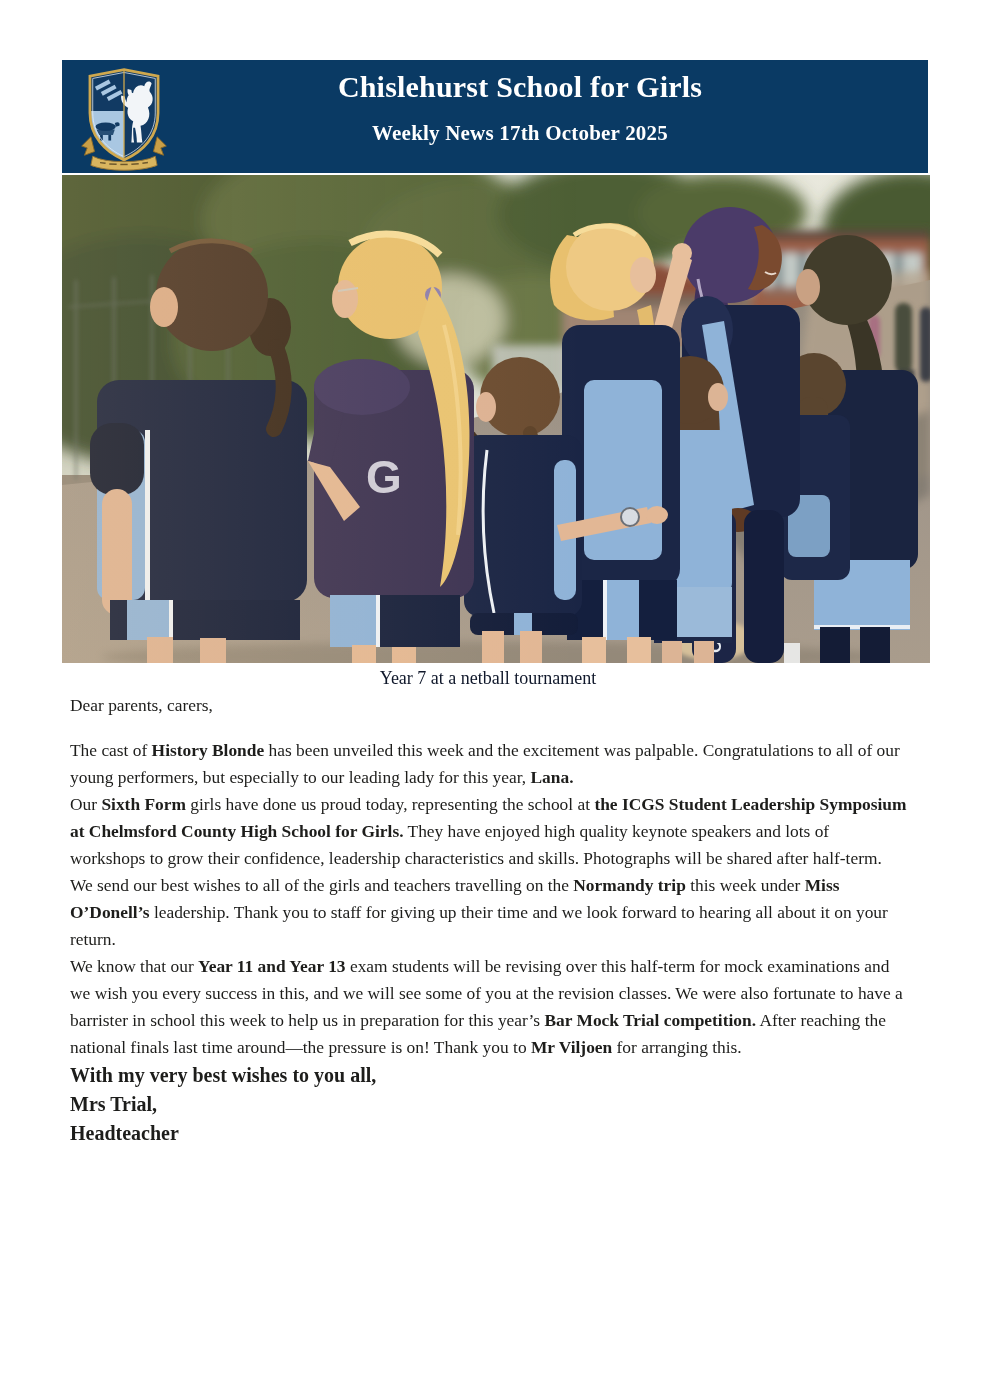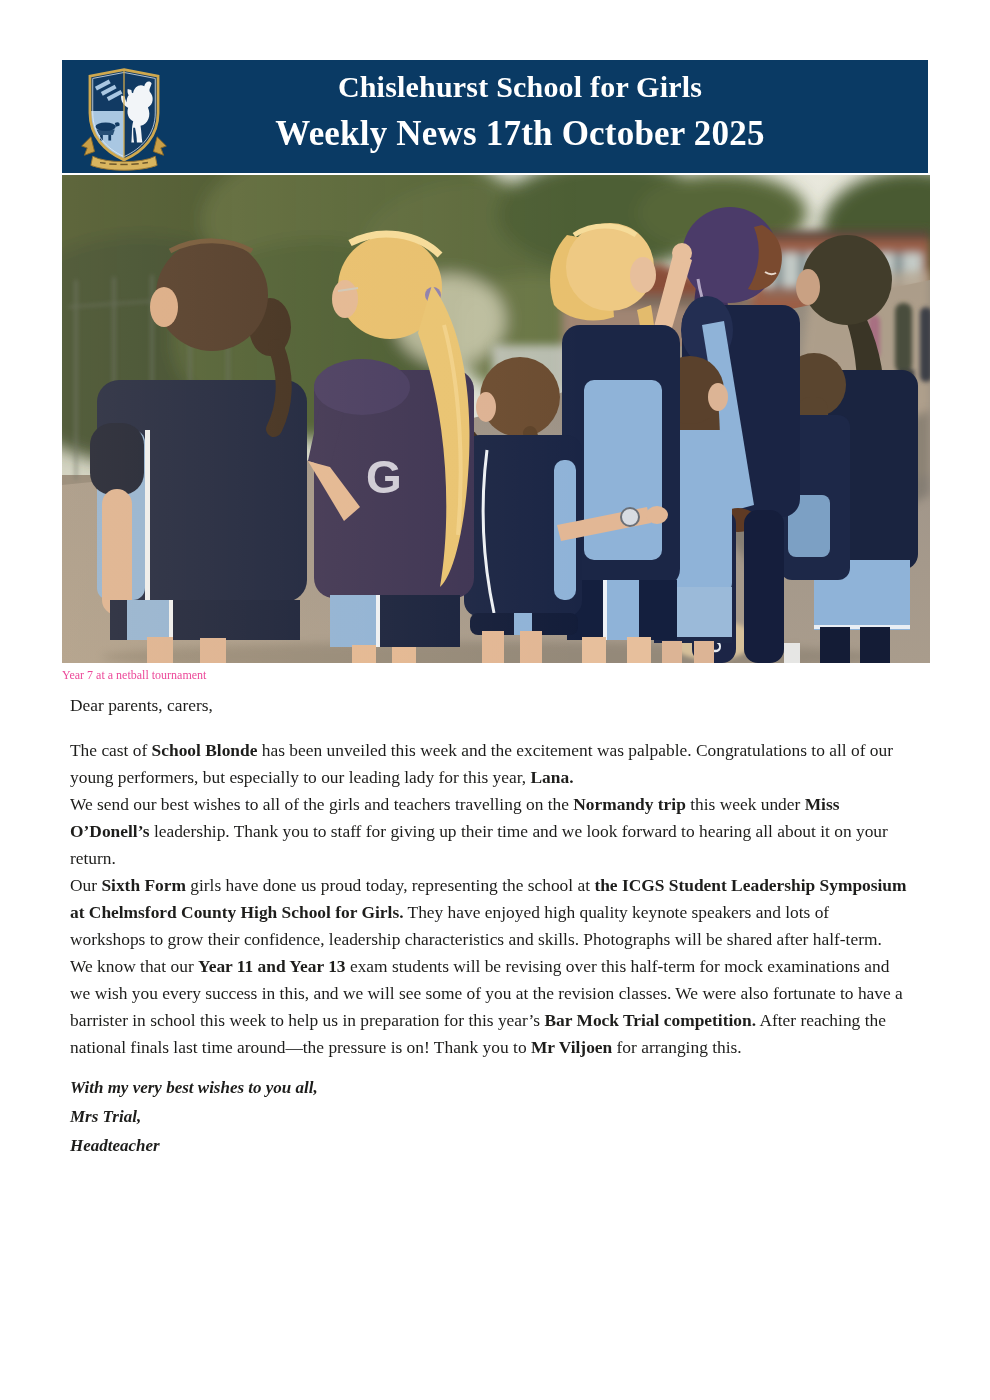--- a/index.html
+++ b/index.html
@@ -5,31 +5,31 @@
   html,body{margin:0;padding:0;background:#ffffff;}
   .page{position:relative;width:990px;height:1400px;background:#ffffff;overflow:hidden;
         font-family:"Liberation Serif","DejaVu Serif",serif;color:#1d1d1b;}
   
   .banner{position:absolute;left:62px;top:60px;width:866px;height:113px;background:#0a3a64;}
   .crest{position:absolute;left:16px;top:5px;width:92px;height:106px;}
   .titles{position:absolute;left:120px;right:70px;top:0;bottom:0;display:flex;flex-direction:column;
           justify-content:center;align-items:center;padding-bottom:13px;box-sizing:border-box;}
   .title-line{color:#ffffff;font-weight:bold;font-size:30px;line-height:47px;white-space:nowrap;
               letter-spacing:.2px;}
-  .title-line.second{font-size:35px;}
+  .title-line.second{font-size:21px;}
   
   .photo{position:absolute;left:62px;top:175px;width:868px;height:488px;overflow:hidden;background:#8d8478;}
   .photo svg{display:block;width:100%;height:100%;}
   .caption{position:absolute;left:62px;top:668px;width:868px;box-sizing:border-box;
-           text-align:left;padding-right:16px;font-size:12px;color:#ec4899;}
+           text-align:center;padding-right:16px;font-size:18px;color:#0f172a;}
   
   .letter{position:absolute;left:70px;top:692px;width:838px;font-size:17.4px;line-height:27px;}
   .letter p{margin:0;}
   .letter .greeting{margin-bottom:18px;}
-  .closing{margin-top:12px;font-weight:bold;font-size:17px;line-height:29px;font-style:italic;}
+  .closing{font-weight:bold;font-size:20px;line-height:29px;}
 </style>
 </head>
 <body>
 
 <div class="page">
 
   <header class="banner">
     <svg class="crest" viewBox="0 0 100 115">
 
       <path d="M14,78 L4,88 L10,90 L7,98 L18,94 Z" fill="#c99f47" stroke="#8a6a28" stroke-width="1"></path>
@@ -290,23 +290,23 @@
       </g>
 
       <rect x="0" y="0" width="868" height="488" fill="url(#sunGrad)"></rect>
     </svg>
   </figure>
 
   <div class="caption">Year 7 at a netball tournament</div>
 
   <main class="letter">
     <p class="greeting">Dear parents, carers,</p>
-    <p>The cast of <strong>School Blonde</strong> has been unveiled this week and the excitement was palpable. Congratulations to all of our young performers, but especially to our leading lady for this year, <strong>Lana.</strong></p>
+    <p>The cast of <strong>History Blonde</strong> has been unveiled this week and the excitement was palpable. Congratulations to all of our young performers, but especially to our leading lady for this year, <strong>Lana.</strong></p>
+    <p>Our <strong>Sixth Form</strong> girls have done us proud today, representing the school at <strong>the ICGS Student Leadership Symposium at Chelmsford County High School for Girls.</strong> They have enjoyed high quality keynote speakers and lots of workshops to grow their confidence, leadership characteristics and skills. Photographs will be shared after half-term.</p>
     <p>We send our best wishes to all of the girls and teachers travelling on the <strong>Normandy trip</strong> this week under <strong>Miss O’Donell’s</strong> leadership. Thank you to staff for giving up their time and we look forward to hearing all about it on your return.</p>
-    <p>Our <strong>Sixth Form</strong> girls have done us proud today, representing the school at <strong>the ICGS Student Leadership Symposium at Chelmsford County High School for Girls.</strong> They have enjoyed high quality keynote speakers and lots of workshops to grow their confidence, leadership characteristics and skills. Photographs will be shared after half-term.</p>
     <p>We know that our <strong>Year 11 and Year 13</strong> exam students will be revising over this half-term for mock examinations and we wish you every success in this, and we will see some of you at the revision classes. We were also fortunate to have a barrister in school this week to help us in preparation for this year’s <strong>Bar Mock Trial competition.</strong> After reaching the national finals last time around—the pressure is on! Thank you to <strong>Mr Viljoen</strong> for arranging this.</p>
     <div class="closing">
       <p>With my very best wishes to you all,</p>
       <p>Mrs Trial,</p>
       <p>Headteacher</p>
     </div>
   </main>
 </div>
 
 </body></html>

